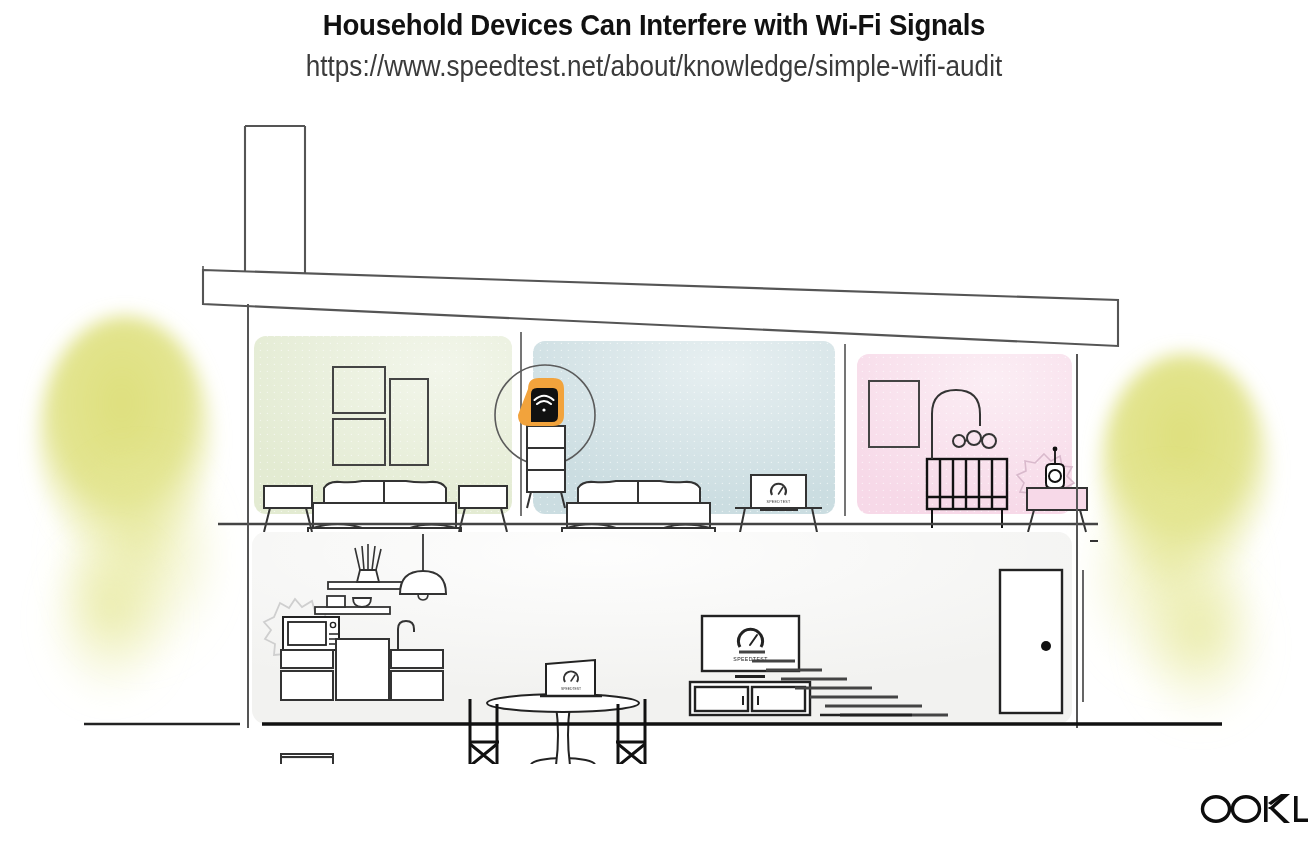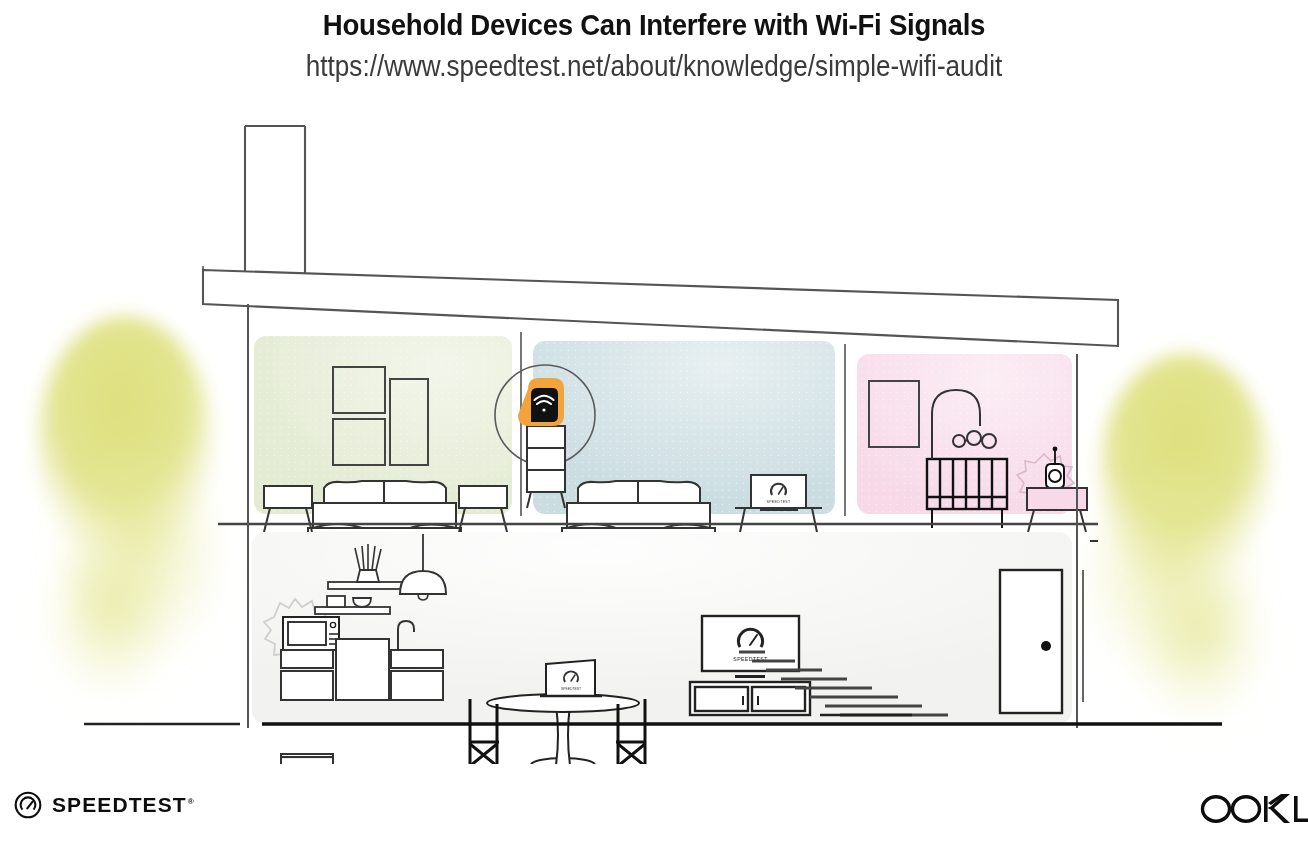--- a/index.html
+++ b/index.html
@@ -444,28 +444,20 @@
     <path d="M651 668 L690 668"></path>
     <path d="M820 611 L912 611"></path>
   </g>
   <path d="M262 620 L1222 620" stroke="#111" stroke-width="3.4" fill="none"></path>
   <path d="M84 620 L240 620" stroke="#222" stroke-width="2.4" fill="none"></path>
 </svg>
 </div>
 
 <div class="footer">
 
-  <div class="brand-speedtest">
-    <svg width="28" height="28" viewBox="0 0 28 28">
-      <circle cx="14" cy="14" r="12.3" fill="none" stroke="#0d0d0d" stroke-width="2.1"></circle>
-      <path d="M8.4 18.6 a7.4 7.4 0 1 1 11.2 0" fill="none" stroke="#0d0d0d" stroke-width="2.1"></path>
-      <path d="M13.3 17.4 L18.6 10.6" stroke="#0d0d0d" stroke-width="2.1" stroke-linecap="round"></path>
-    </svg>
-    <div class="brand-wordmark"><span>SPEEDTEST</span><span class="brand-tm">®</span></div>
-  </div>
 
   <div class="brand-ookla">
     <svg width="130" height="44" viewBox="0 0 130 44">
       <g fill="none" stroke="#0d0d0d" stroke-width="3.4">
         <ellipse cx="18" cy="22" rx="13.5" ry="12.2"></ellipse>
         <ellipse cx="48" cy="22" rx="13.5" ry="12.2"></ellipse>
       </g>
       <g fill="#0d0d0d">
         <rect x="66" y="9" width="3.6" height="26"></rect>
         <polygon points="70,22 86,7 92,7 75,22"></polygon>

